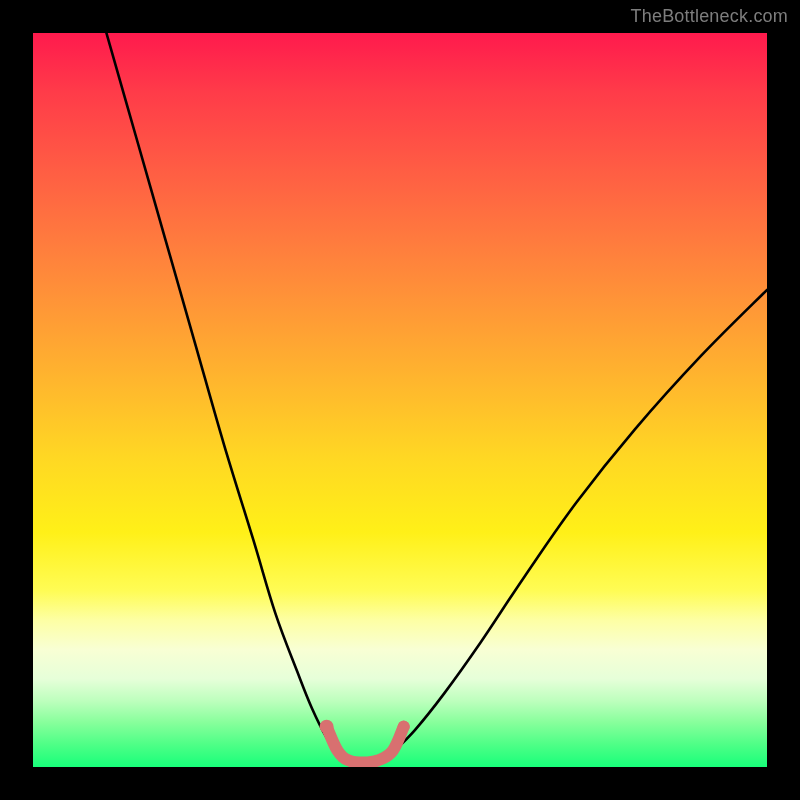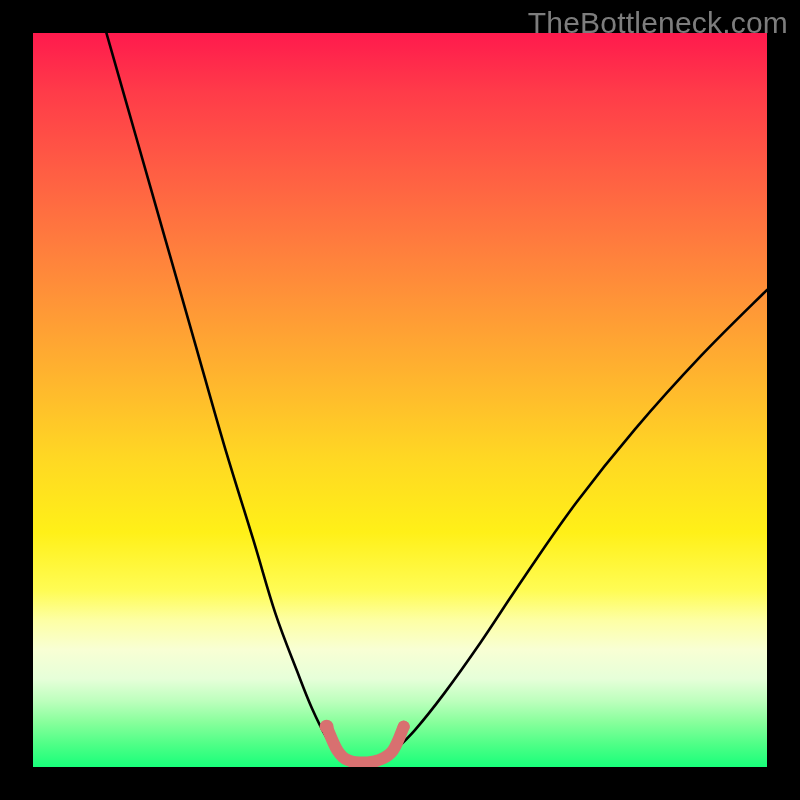--- a/index.html
+++ b/index.html
@@ -50,21 +50,21 @@
     left: 0;
     top: 0;
     width: 734px;
     height: 734px;
   }
   .watermark {
     position: absolute;
     top: 6px;
     right: 12px;
     color: #7d7d7d;
-    font-size: 30px;
+    font-size: 18px;
     font-weight: 500;
     letter-spacing: 0.2px;
   }
 </style>
 </head>
 <body>
 
 <div class="frame">
   <div class="gradient-bg"></div>
   <svg class="curves" viewBox="0 0 734 734" preserveAspectRatio="none">

